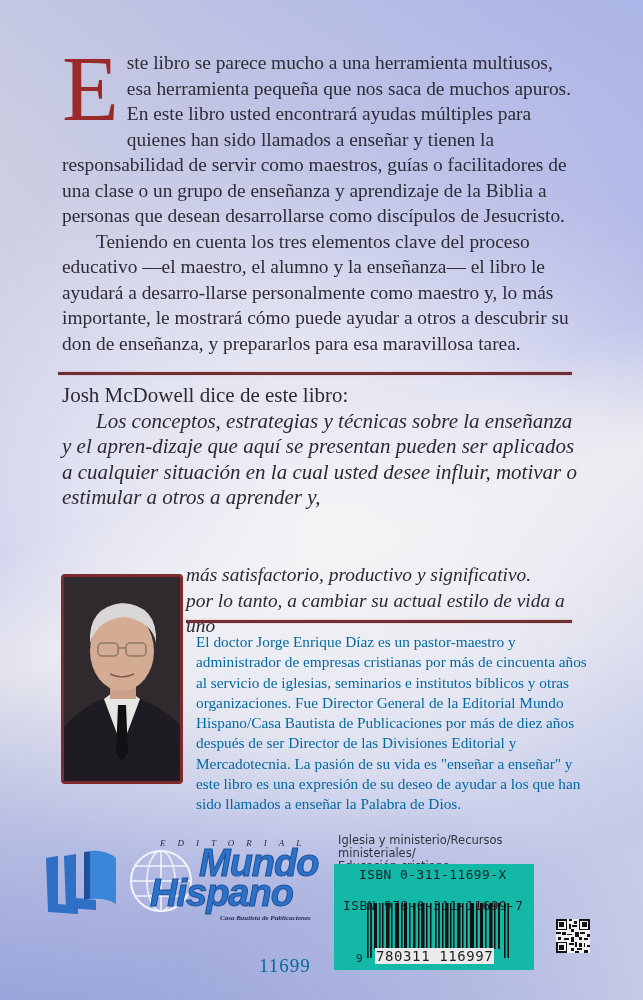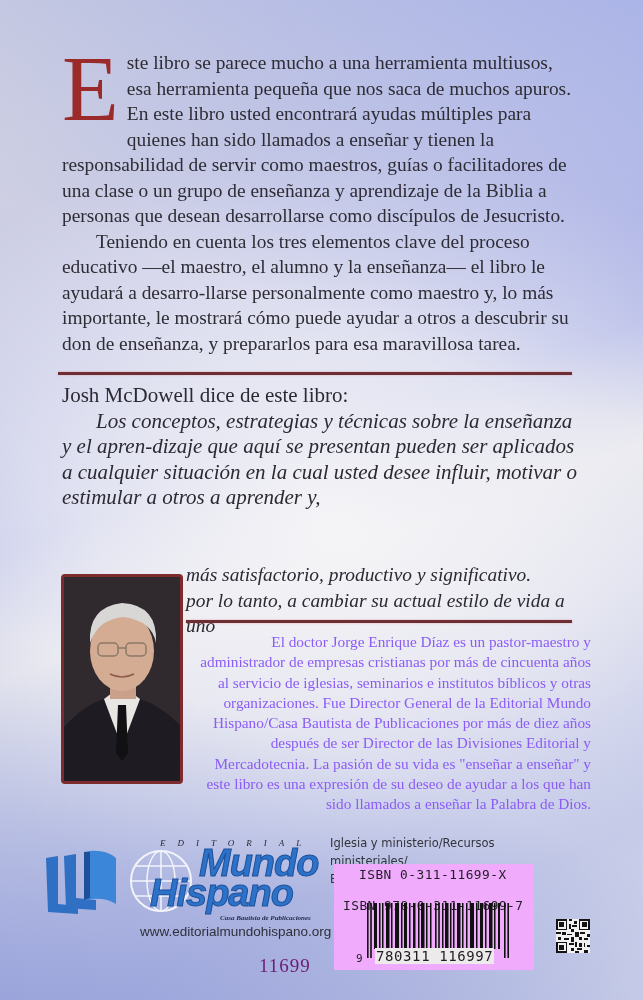--- a/index.html
+++ b/index.html
@@ -55,21 +55,21 @@
     .photo {
       position: absolute; left: 61px; top: 574px; width: 122px; height: 210px;
       border: 3px solid #7d2b2d; border-radius: 4px; box-sizing: border-box;
       background: linear-gradient(180deg, #3a2f33 0%, #2a2228 100%);
       overflow: hidden;
     }
     .photo svg { width: 100%; height: 100%; display: block; }
 
     .bio {
       position: absolute; left: 196px; top: 632px; width: 395px;
-      font-size: 15.3px; line-height: 20.3px; color: #8b5cf6; text-align: right;
+      font-size: 15.3px; line-height: 20.3px; color: #0369a1;
     }
     .bio p { margin: 0; }
 
     .logo {
       position: absolute; left: 42px; top: 838px; width: 270px; height: 100px; text-decoration: underline;
     }
     .logo-editorial {
       position: absolute; left: 118px; top: 0; font-size: 9px; letter-spacing: 12px;
       font-style: italic; color: #2a2a3a; font-family: "Liberation Serif", serif;
     }
@@ -89,33 +89,33 @@
     }
     .logo-casa {
       position: absolute; left: 178px; top: 76px; font-size: 7px; font-style: italic;
       color: #1b2a4a; font-family: "Liberation Serif", serif; font-weight: bold;
     }
     .url {
       position: absolute; left: 140px; top: 924px; font-family: "Liberation Sans", sans-serif;
       font-size: 13.5px; color: #2f2f3a;
     }
     .code-num {
-      position: absolute; left: 259px; top: 955px; font-size: 19px; color: #701a75;
+      position: absolute; left: 259px; top: 955px; font-size: 19px; color: #0369a1;
       letter-spacing: 1px; font-family: "Liberation Serif", serif;
     }
 
     .category {
-      position: absolute; left: 330px; top: 834px; width: 230px;
-      font-family: "DejaVu Sans", sans-serif; font-size: 11.5px; line-height: 18px; color: #33333b;
+      position: absolute; left: 338px; top: 834px; width: 230px;
+      font-family: "DejaVu Sans", sans-serif; font-size: 11.5px; line-height: 13px; color: #33333b;
     }
     .category p { margin: 0; }
 
     .barcode-box {
       position: absolute; left: 334px; top: 864px; width: 200px; height: 106px;
-      background: #f0abfc;
+      background: #14b8a6;
     }
     .isbn {
       position: absolute; font-family: "DejaVu Sans Mono", monospace; font-size: 12.8px;
       color: #1e1e22; letter-spacing: 0.5px; white-space: nowrap;
     }
     .isbn-1 { left: 25px; top: 3px; }
     .isbn-2 { left: 9px; top: 34px; }
     .bars { position: absolute; left: 33px; top: 39px; width: 142px; height: 55px; }
     .ean {
       position: absolute; font-family: "DejaVu Sans Mono", monospace; font-size: 14px; color: #1e1e22;
@@ -195,21 +195,20 @@
       <line x1="3" y1="33" x2="63" y2="33" stroke="#f3f4fa" stroke-width="1.5"></line>
       <line x1="8" y1="18" x2="58" y2="18" stroke="#f3f4fa" stroke-width="1.5"></line>
       <line x1="8" y1="48" x2="58" y2="48" stroke="#f3f4fa" stroke-width="1.5"></line>
       <line x1="33" y1="3" x2="33" y2="63" stroke="#f3f4fa" stroke-width="1.5"></line>
     </svg>
     <span class="logo-mundo">Mundo</span>
     <span class="logo-hispano">Hispano</span>
     <span class="logo-casa">Casa Bautista de Publicaciones</span>
   </div>
 
-  <div class="url">www.editorialmundohispano.org</div>
   <div class="code-num">11699</div>
 
   <div class="category">
     <p>Iglesia y ministerio/Recursos ministeriales/</p>
     <p>Educación cristiana</p>
   </div>
 
   <div class="barcode-box">
     <span class="isbn isbn-1">ISBN 0-311-11699-X</span>
     <span class="isbn isbn-2">ISBN 978-0-311-11699-7</span>

